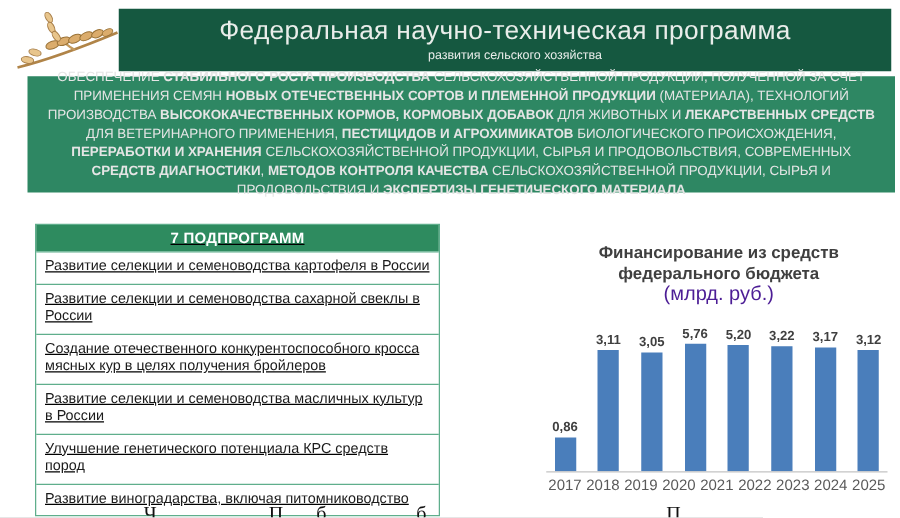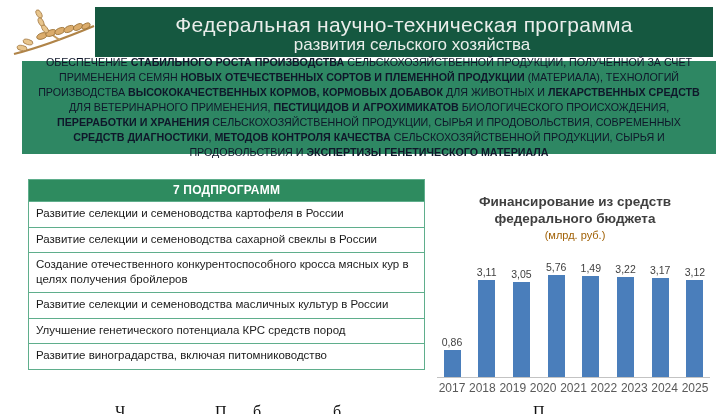--- a/index.html
+++ b/index.html
@@ -12,46 +12,46 @@
   html,body{margin:0;padding:0;}
   body{background:#9c9c9c;font-family:"Liberation Sans",sans-serif;}
   .slide{position:relative;width:720px;height:414px;background:#ffffff;overflow:hidden;}
 
   
   .logo{position:absolute;left:8px;top:2px;width:90px;height:56px;}
   .header-bar{position:absolute;left:95px;top:7px;width:618px;height:50px;
     background:var(--header-green);color:#E9EDEA;text-align:center;
     display:flex;flex-direction:column;justify-content:center;}
   .header-title{font-size:21px;font-weight:normal;letter-spacing:.3px;line-height:25px;}
-  .header-subtitle{font-size:17px;line-height:16px;margin-left:16px;}
+  .header-subtitle{font-size:10px;line-height:16px;margin-left:16px;}
 
   
   .mission{position:absolute;left:22px;top:61px;width:694px;height:93px;
-    background:var(--mission-green);color:#0f172a;box-sizing:border-box;
+    background:var(--mission-green);color:#e5e5e5;box-sizing:border-box;
     display:flex;align-items:center;}
   .mission-text{width:100%;padding:2px 12px;text-align:center;
     font-size:10.7px;line-height:15px;text-transform:uppercase;}
   .mission-text b{font-weight:bold;}
 
   
-  .table{position:absolute;left:28px;top:179px;width:397px;
-    border:1.5px solid var(--border-green);box-sizing:border-box;background:#fff;}
+  .table{position:absolute;left:28px;top:179px;width:324px;
+    border:1.5px solid var(--border-green);box-sizing:border-box;background:#fff;text-decoration:underline;}
   .thead{background:var(--table-green);color:#fff;font-weight:bold;font-size:12px;
     text-align:center;padding:3px 0 4px 0;letter-spacing:.2px;}
   .trow{border-top:1.5px solid var(--border-green);color:#1b1b1b;
     font-size:11.5px;line-height:14.5px;padding:4px 7px 6px 7px;}
 
   
   .chart{position:absolute;left:437px;top:193px;width:276px;height:208px;}
   .chart-title{text-align:center;font-weight:bold;color:#3F3F3F;font-size:13.5px;line-height:17px;}
-  .chart-subtitle{text-align:center;color:#a16207;font-size:11px;line-height:15px;margin-top:1px;}
+  .chart-subtitle{text-align:center;color:#4c1d95;font-size:16px;line-height:15px;margin-top:1px;}
   .plot{position:absolute;left:0;top:67px;width:273px;height:117px;
     display:flex;justify-content:space-between;align-items:flex-end;}
   .bar-col{width:30px;display:flex;flex-direction:column;align-items:center;justify-content:flex-end;}
-  .bar-value{font-size:10.5px;font-weight:normal;color:#3F3F3F;margin-bottom:2px;white-space:nowrap;}
+  .bar-value{font-size:10.5px;font-weight:bold;color:#3F3F3F;margin-bottom:2px;white-space:nowrap;}
   .bar-rect{width:17px;background:var(--bar-blue);}
   .axis-line{position:absolute;left:0;top:184px;width:273px;height:0;border-top:1px solid #C3C3C3;}
   .years{position:absolute;left:0;top:188px;width:273px;display:flex;justify-content:space-between;}
   .year{width:30px;text-align:center;font-size:12px;color:#595959;}
 
   
   .cutoff{position:absolute;left:0;top:403px;width:720px;height:11px;overflow:hidden;}
   .cutoff span{position:absolute;top:0;font-family:"Liberation Serif",serif;font-size:16px;color:#111;}
 </style>
 </head>
@@ -117,21 +117,21 @@
         </div>
         <div class="bar-col">
           <div class="bar-value">3,05</div>
           <div class="bar-rect" style="height: 95px;"></div>
         </div>
         <div class="bar-col">
           <div class="bar-value">5,76</div>
           <div class="bar-rect" style="height: 102px;"></div>
         </div>
         <div class="bar-col">
-          <div class="bar-value">1,49</div>
+          <div class="bar-value">5,20</div>
           <div class="bar-rect" style="height: 101px;"></div>
         </div>
         <div class="bar-col">
           <div class="bar-value">3,22</div>
           <div class="bar-rect" style="height: 100px;"></div>
         </div>
         <div class="bar-col">
           <div class="bar-value">3,17</div>
           <div class="bar-rect" style="height: 99px;"></div>
         </div>

